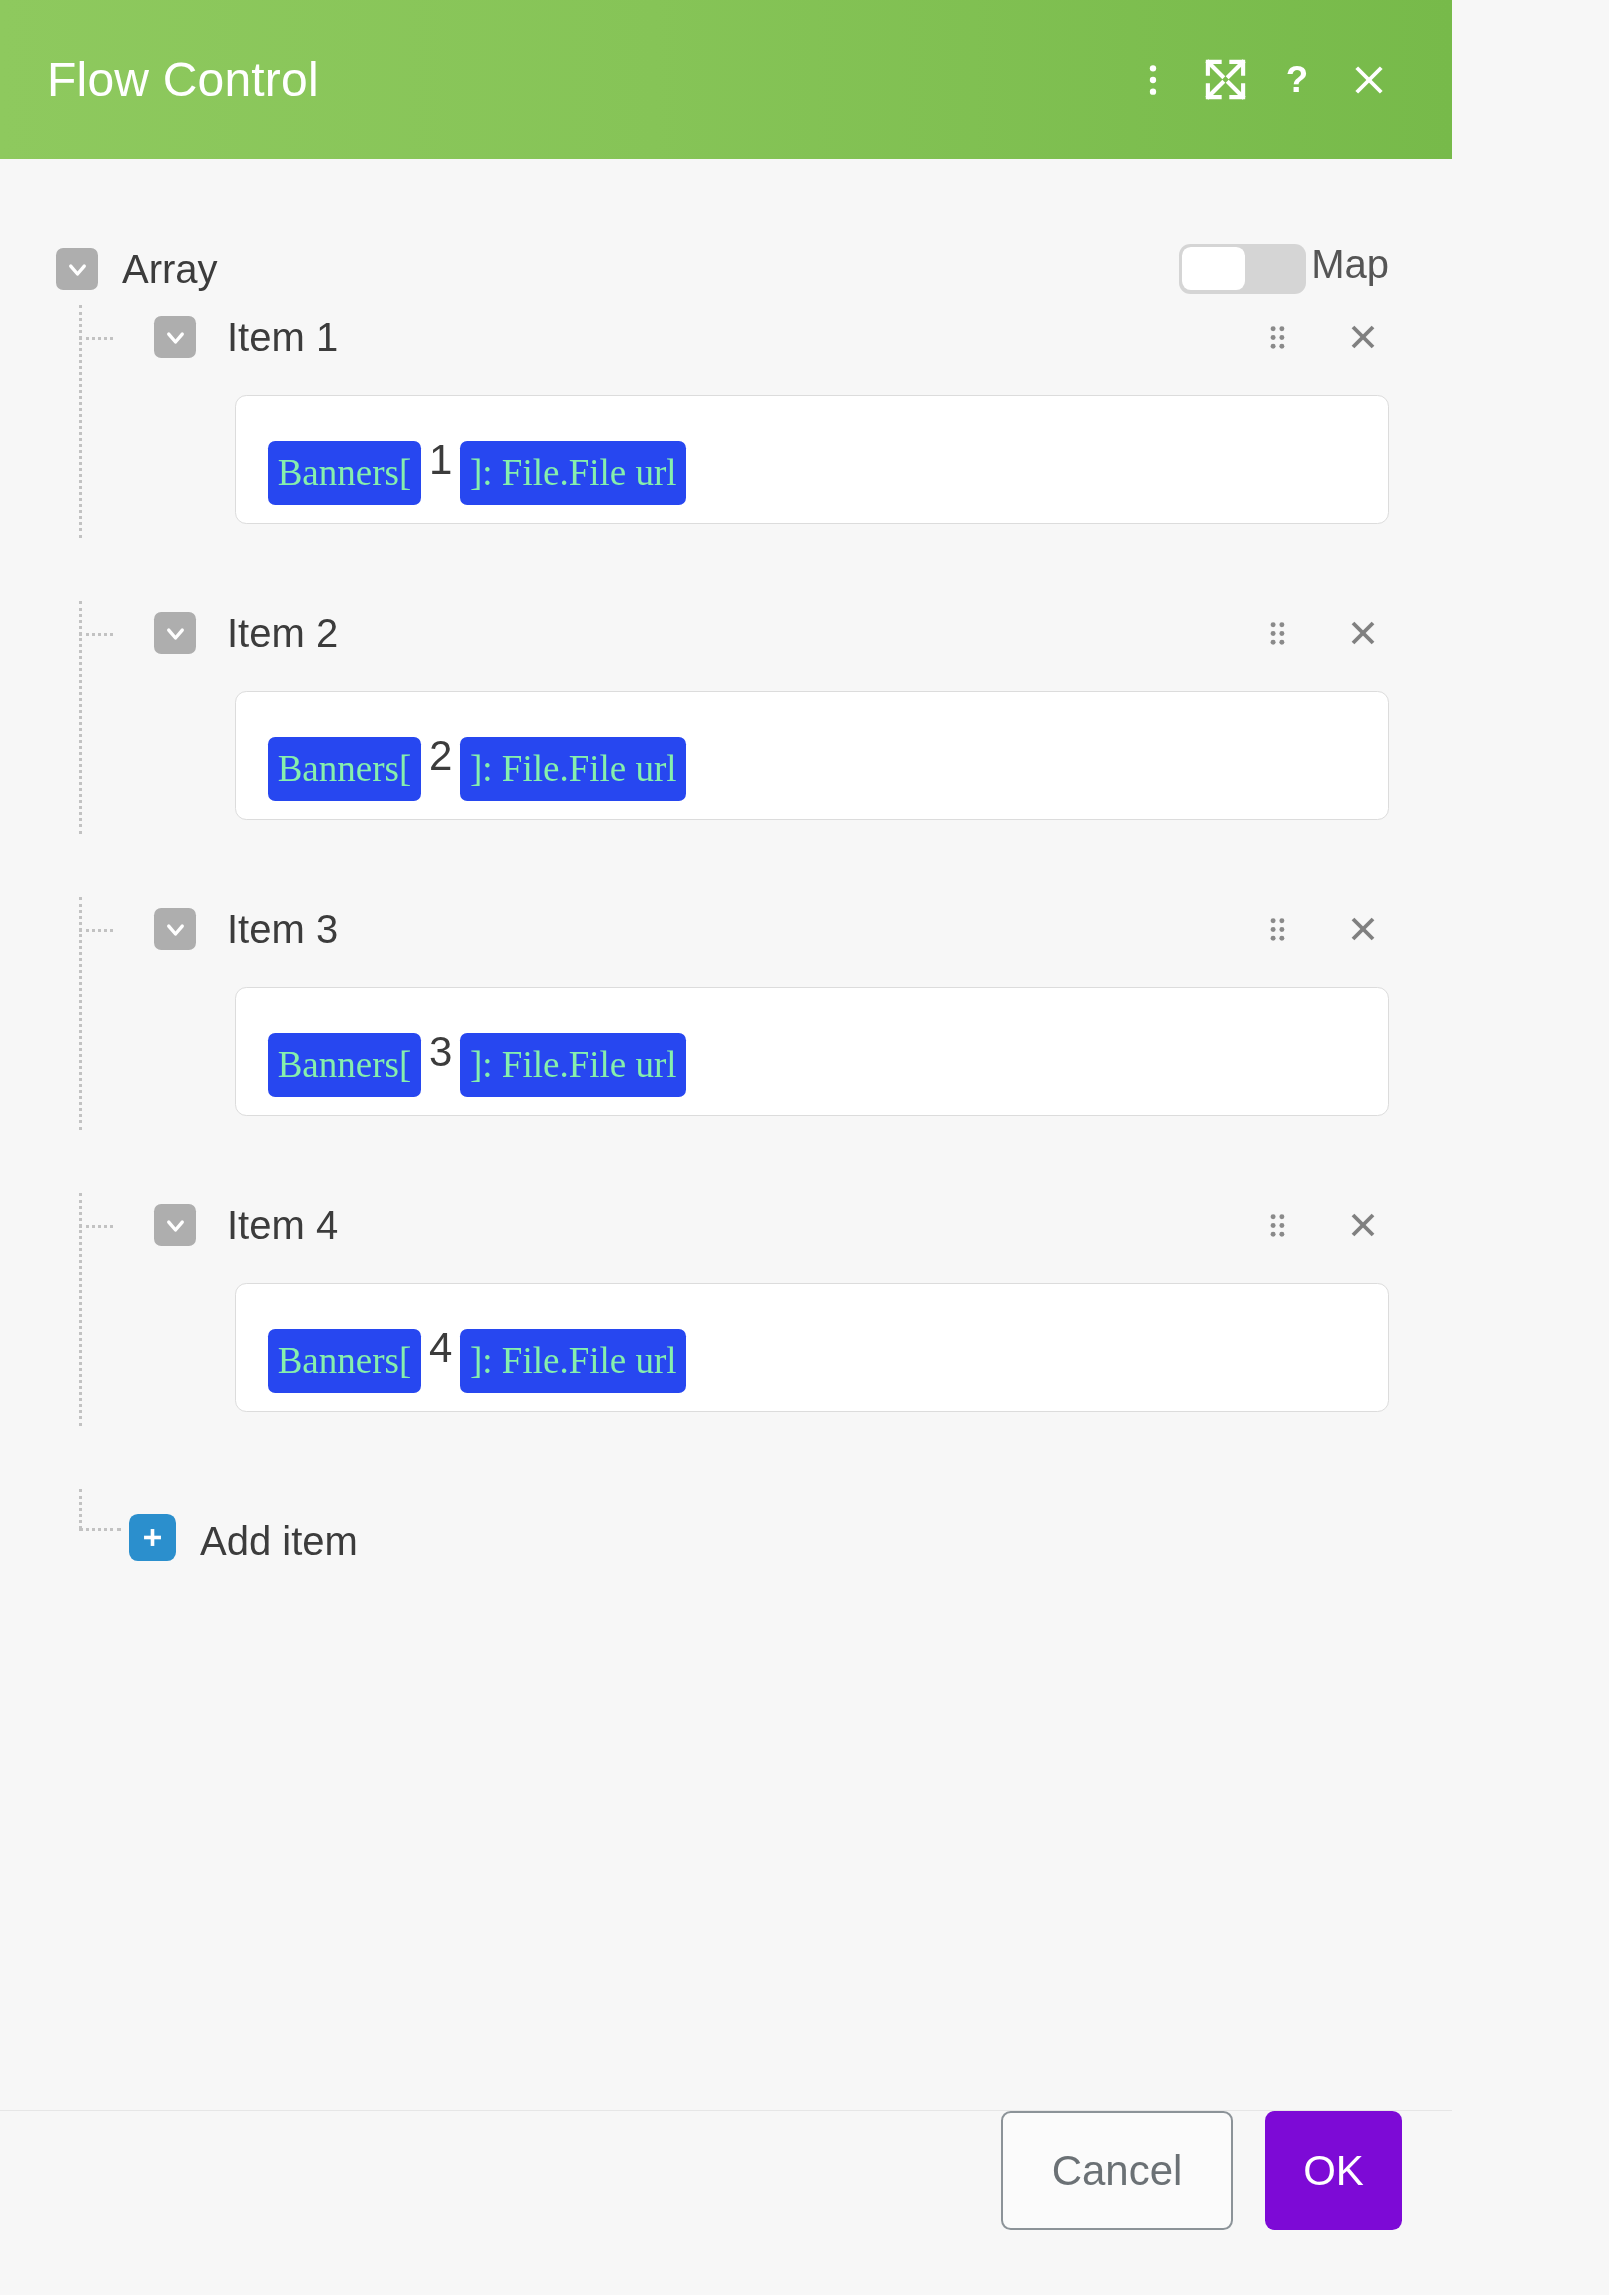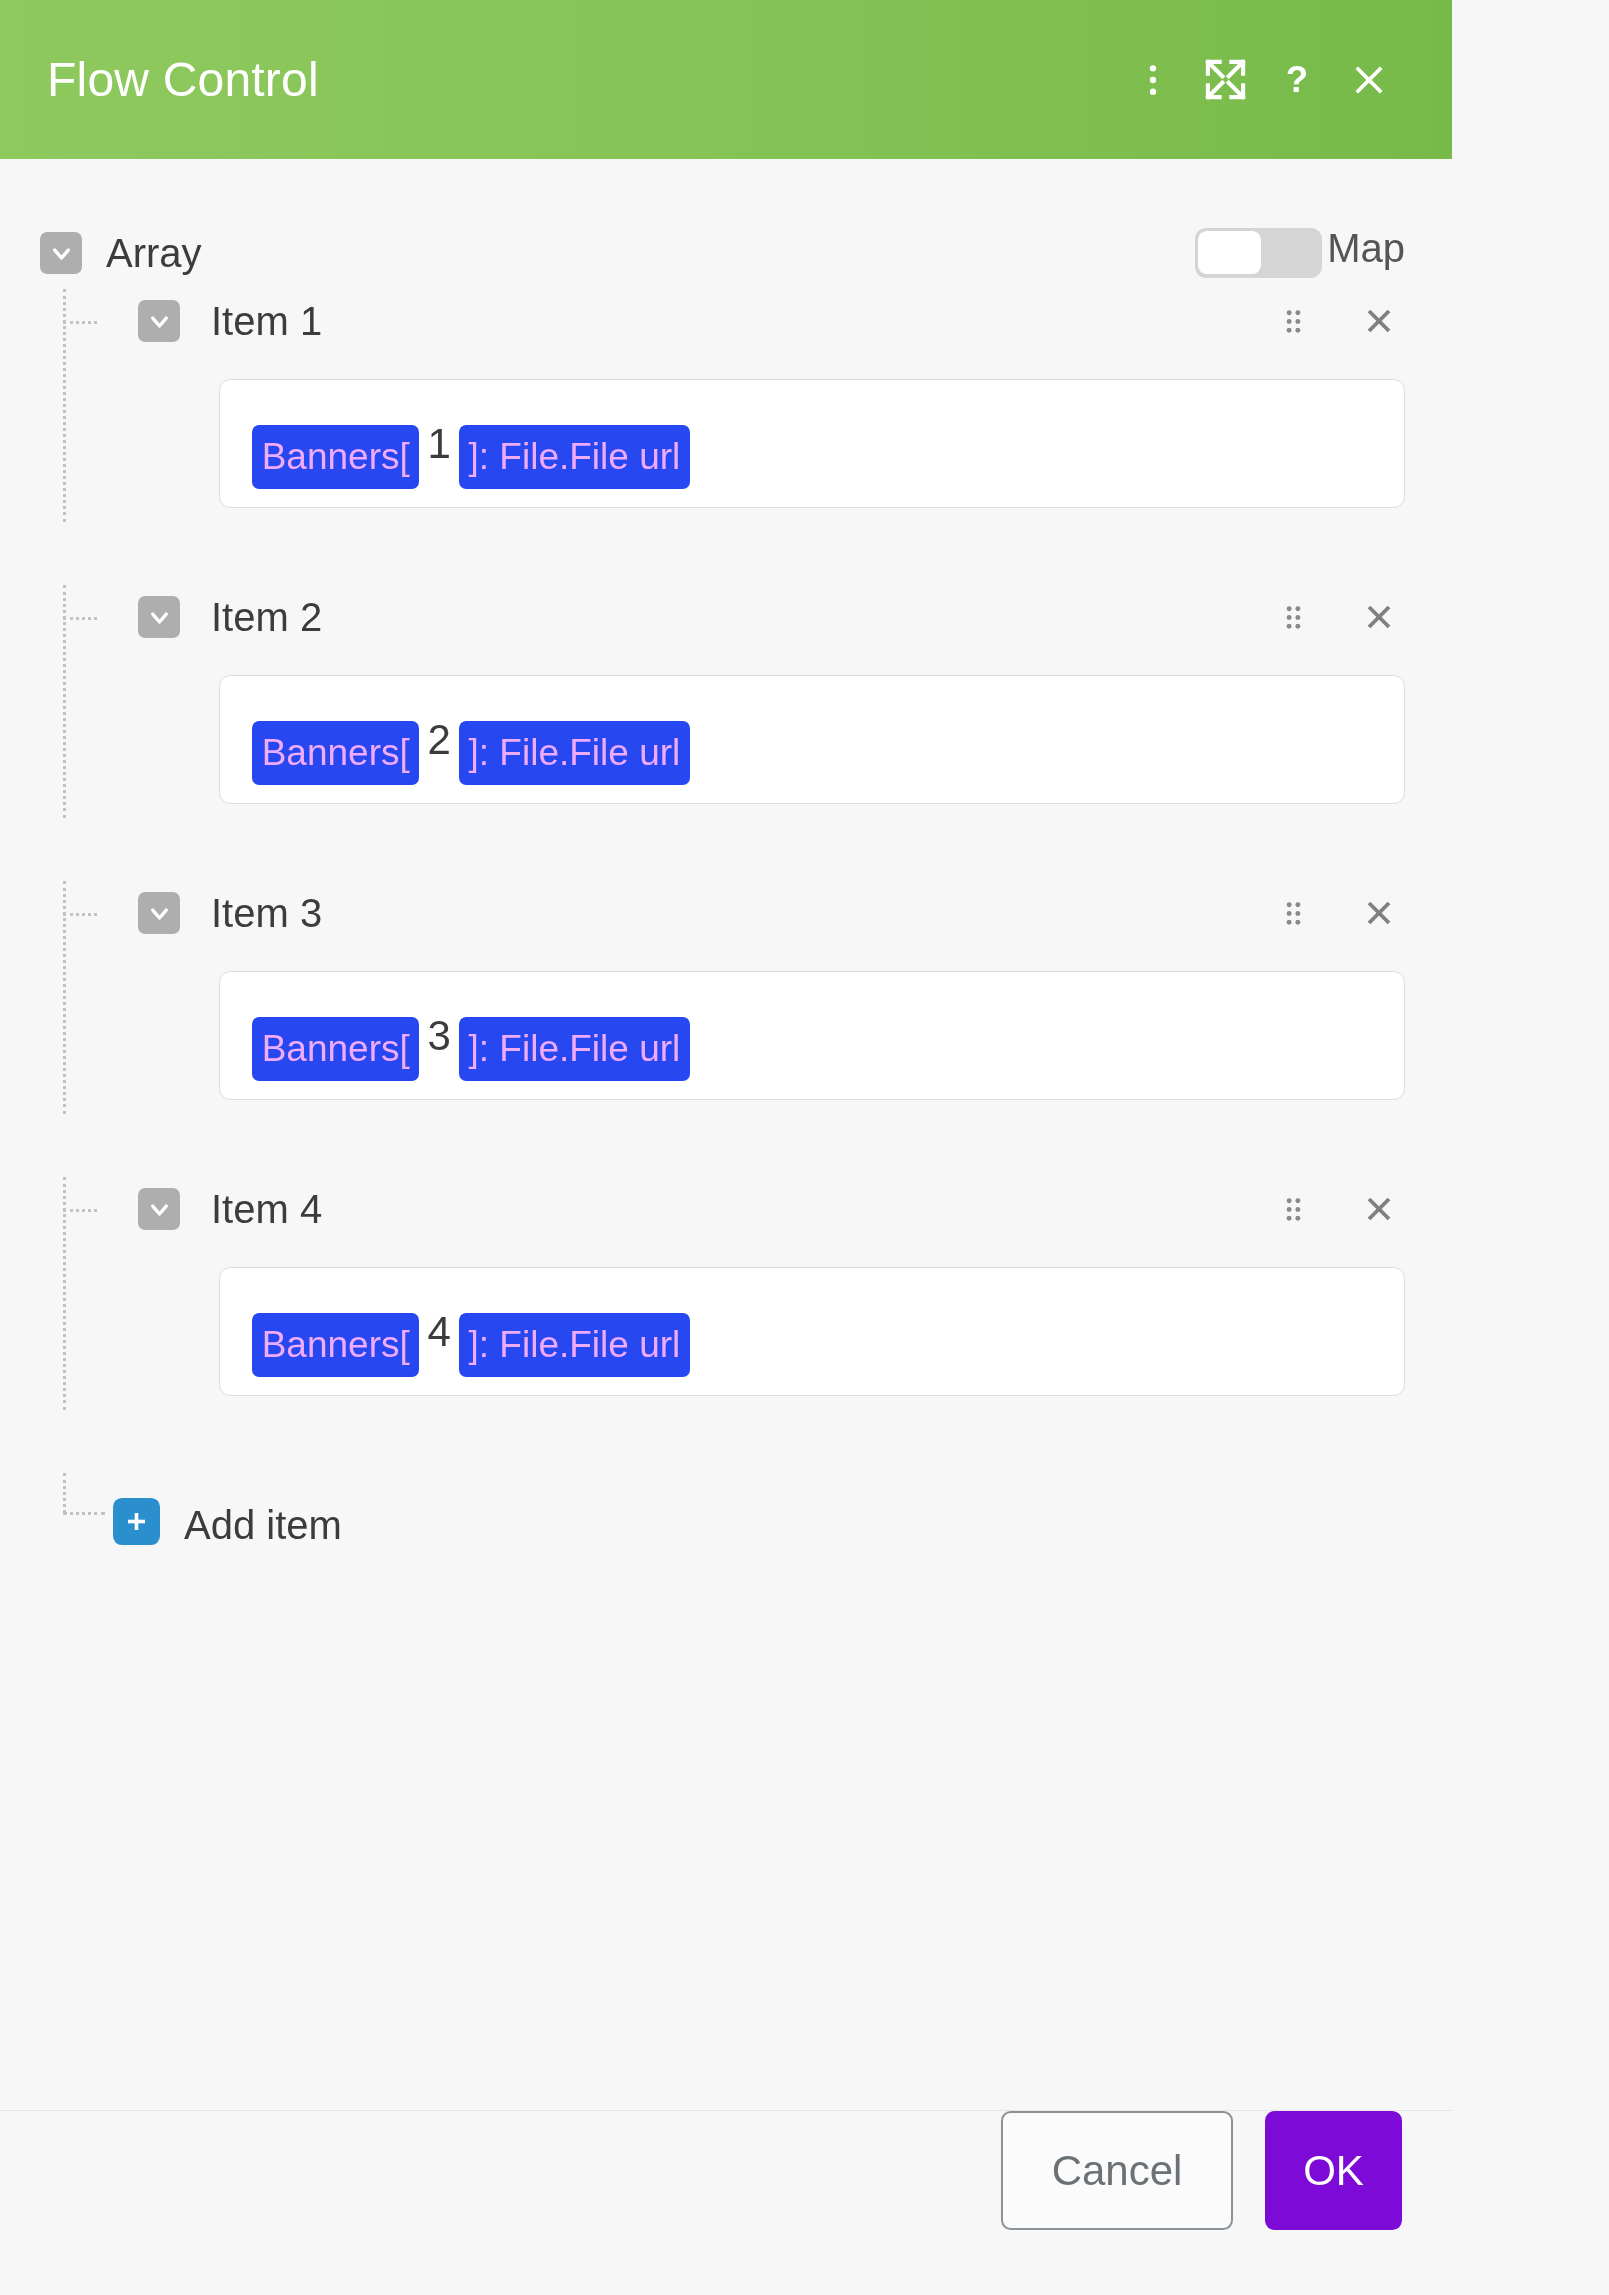--- a/index.html
+++ b/index.html
@@ -60,21 +60,21 @@
     justify-content: center;
     cursor: pointer;
   }
 
   .tb-btn svg { display: block; }
 
   
   .content {
     flex: 1 1 auto;
     position: relative;
-    padding: 0;
+    padding: 16px;
     overflow: hidden;
   }
 
   
   .array-row {
     display: flex;
     align-items: center;
     height: 72px;
     margin-top: 58px;
     padding: 0 47px 0 40px;
@@ -209,22 +209,22 @@
   .token-line {
     display: flex;
     align-items: center;
     font-size: 0;
     white-space: nowrap;
   }
 
   .pill {
     display: inline-block;
     background: #2747f0;
-    color: #f0abfc;
-    font-family: Liberation Sans, sans-serif;
+    color: #86efac;
+    font-family: Liberation Serif, serif;
     font-size: 37px;
     line-height: 1;
     padding: 13px 9.7px 14.5px 9.7px;
     border-radius: 7.2px;
     letter-spacing: 0px;
     margin-top: 27px;
   }
 
   .idx {
     display: inline-block;

